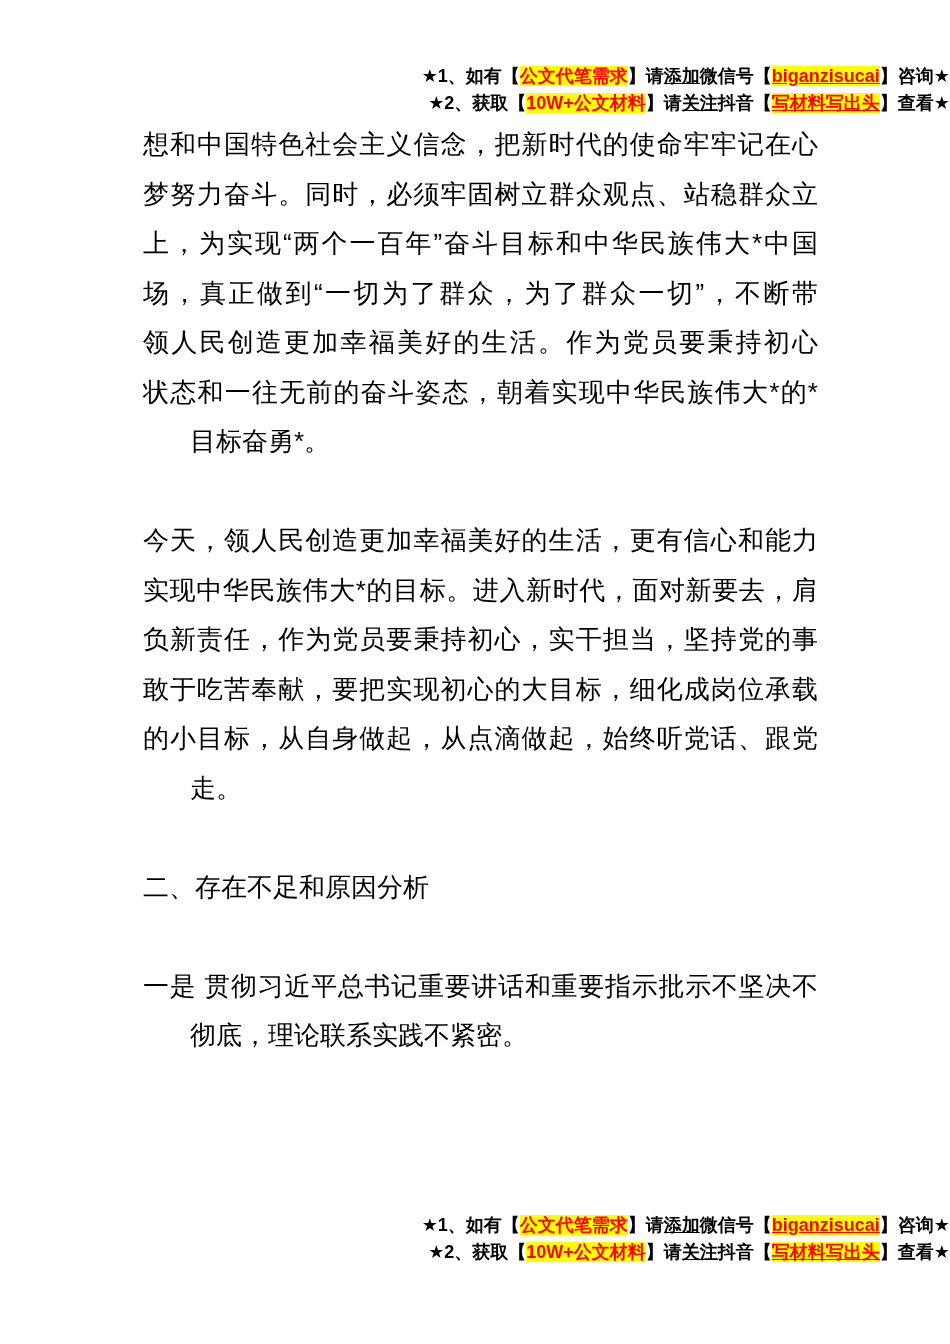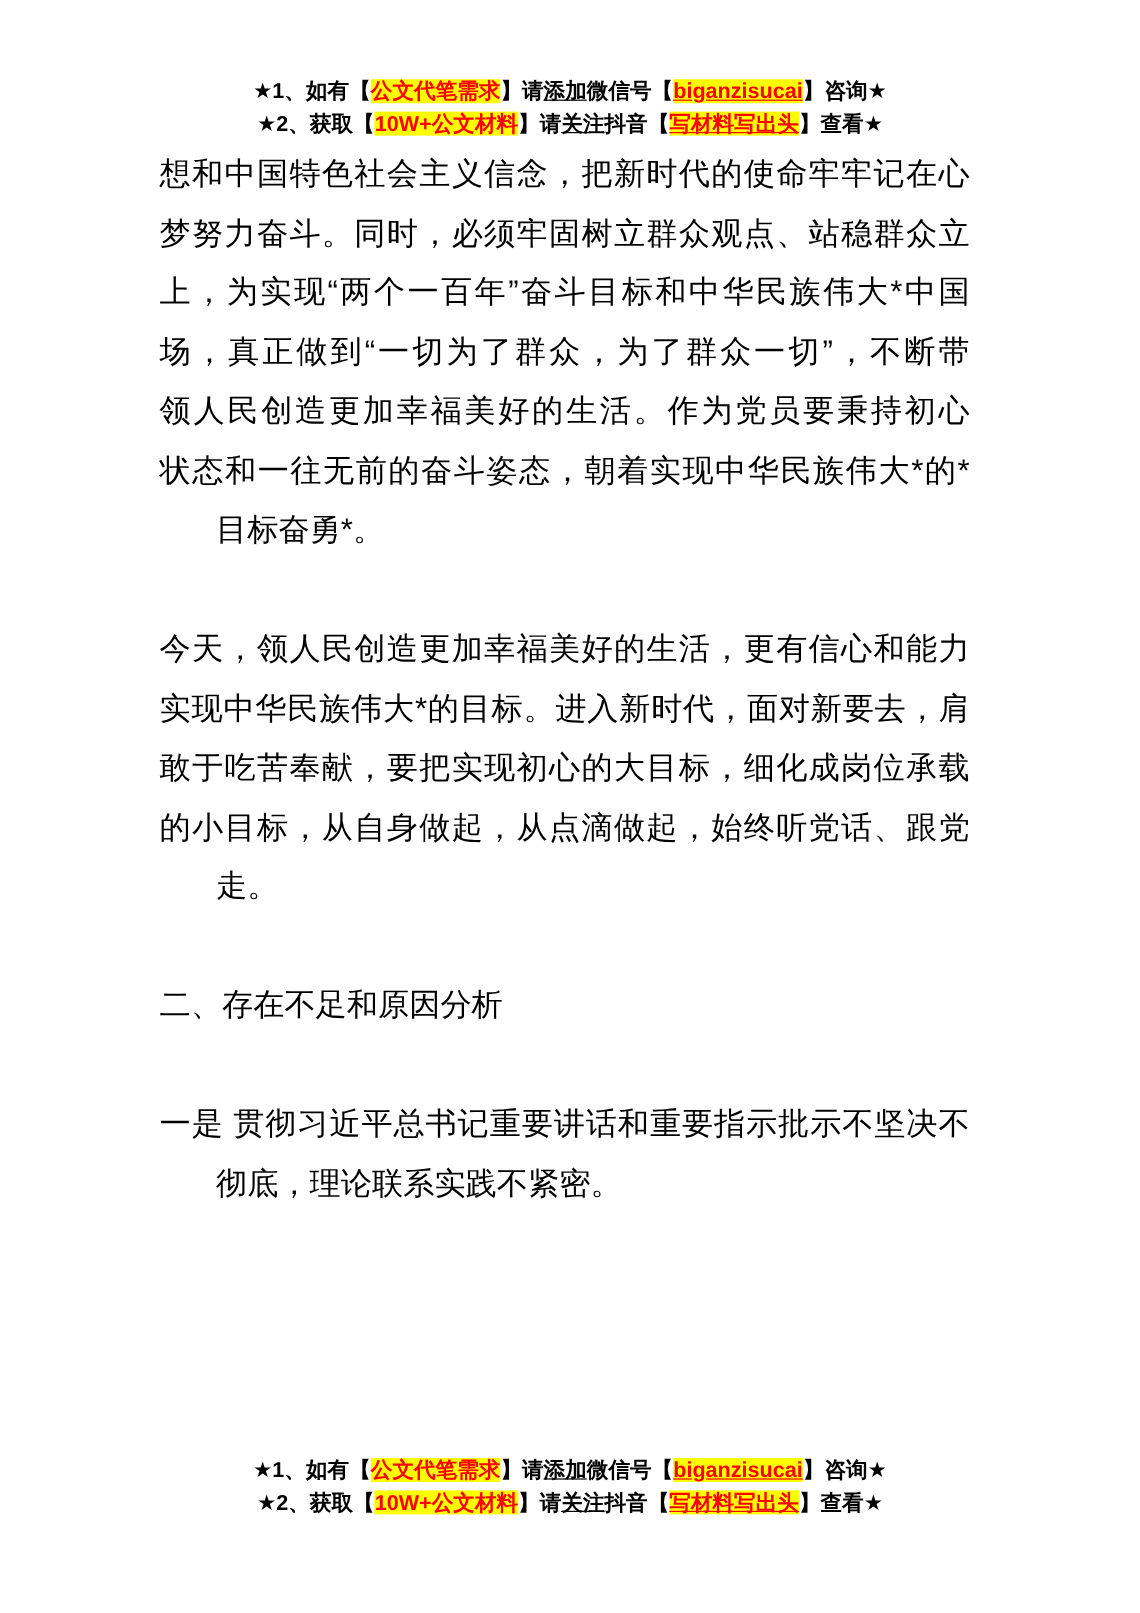--- a/index.html
+++ b/index.html
@@ -13,21 +13,21 @@
     height: 1344px;
     background: #ffffff;
     overflow: hidden;
     font-family: "Liberation Sans", "DejaVu Sans", sans-serif;
   }
   
   .notice {
     position: absolute;
     left: 0;
     width: 950px;
-    text-align: center;
+    text-align: right;
     font-size: 18px;
     font-weight: 700;
     line-height: 27px;
     color: #000000;
     white-space: nowrap;
   }
   .notice-top { top: 63px; }
   .notice-bottom { top: 1212px; }
   .seg-plain { color: #000000; }
   .seg-underline {
@@ -39,21 +39,21 @@
     background: #ffff00;
   }
   .seg-hl-underline {
     color: #ff0000;
     background: #ffff00;
     text-decoration: underline;
   }
   
   .doc-body {
     position: absolute;
-    left: 133px;
+    left: 143px;
     top: 120px;
     width: 675px;
     font-size: 26px;
     line-height: 49.5px;
     color: #000000;
   }
   .text-line {
     height: 49.5px;
     text-align: justify;
     text-align-last: justify;
@@ -87,20 +87,21 @@
         <div class="text-line">上，为实现“两个一百年”奋斗目标和中华民族伟大*中国</div>
         <div class="text-line">场，真正做到“一切为了群众，为了群众一切”，不断带</div>
         <div class="text-line">领人民创造更加幸福美好的生活。作为党员要秉持初心</div>
         <div class="text-line">状态和一往无前的奋斗姿态，朝着实现中华民族伟大*的*</div>
         <div class="text-line last-line">目标奋勇*。</div>
       </div>
       <div class="blank-line"></div>
       <div>
         <div class="text-line">今天，领人民创造更加幸福美好的生活，更有信心和能力</div>
         <div class="text-line">实现中华民族伟大*的目标。进入新时代，面对新要去，肩</div>
+        <div class="text-line">负新责任，作为党员要秉持初心，实干担当，坚持党的事</div>
         <div class="text-line">敢于吃苦奉献，要把实现初心的大目标，细化成岗位承载</div>
         <div class="text-line">的小目标，从自身做起，从点滴做起，始终听党话、跟党</div>
         <div class="text-line last-line">走。</div>
       </div>
       <div class="blank-line"></div>
       <div>
         <div class="heading-line">二、存在不足和原因分析</div>
       </div>
       <div class="blank-line"></div>
       <div>

